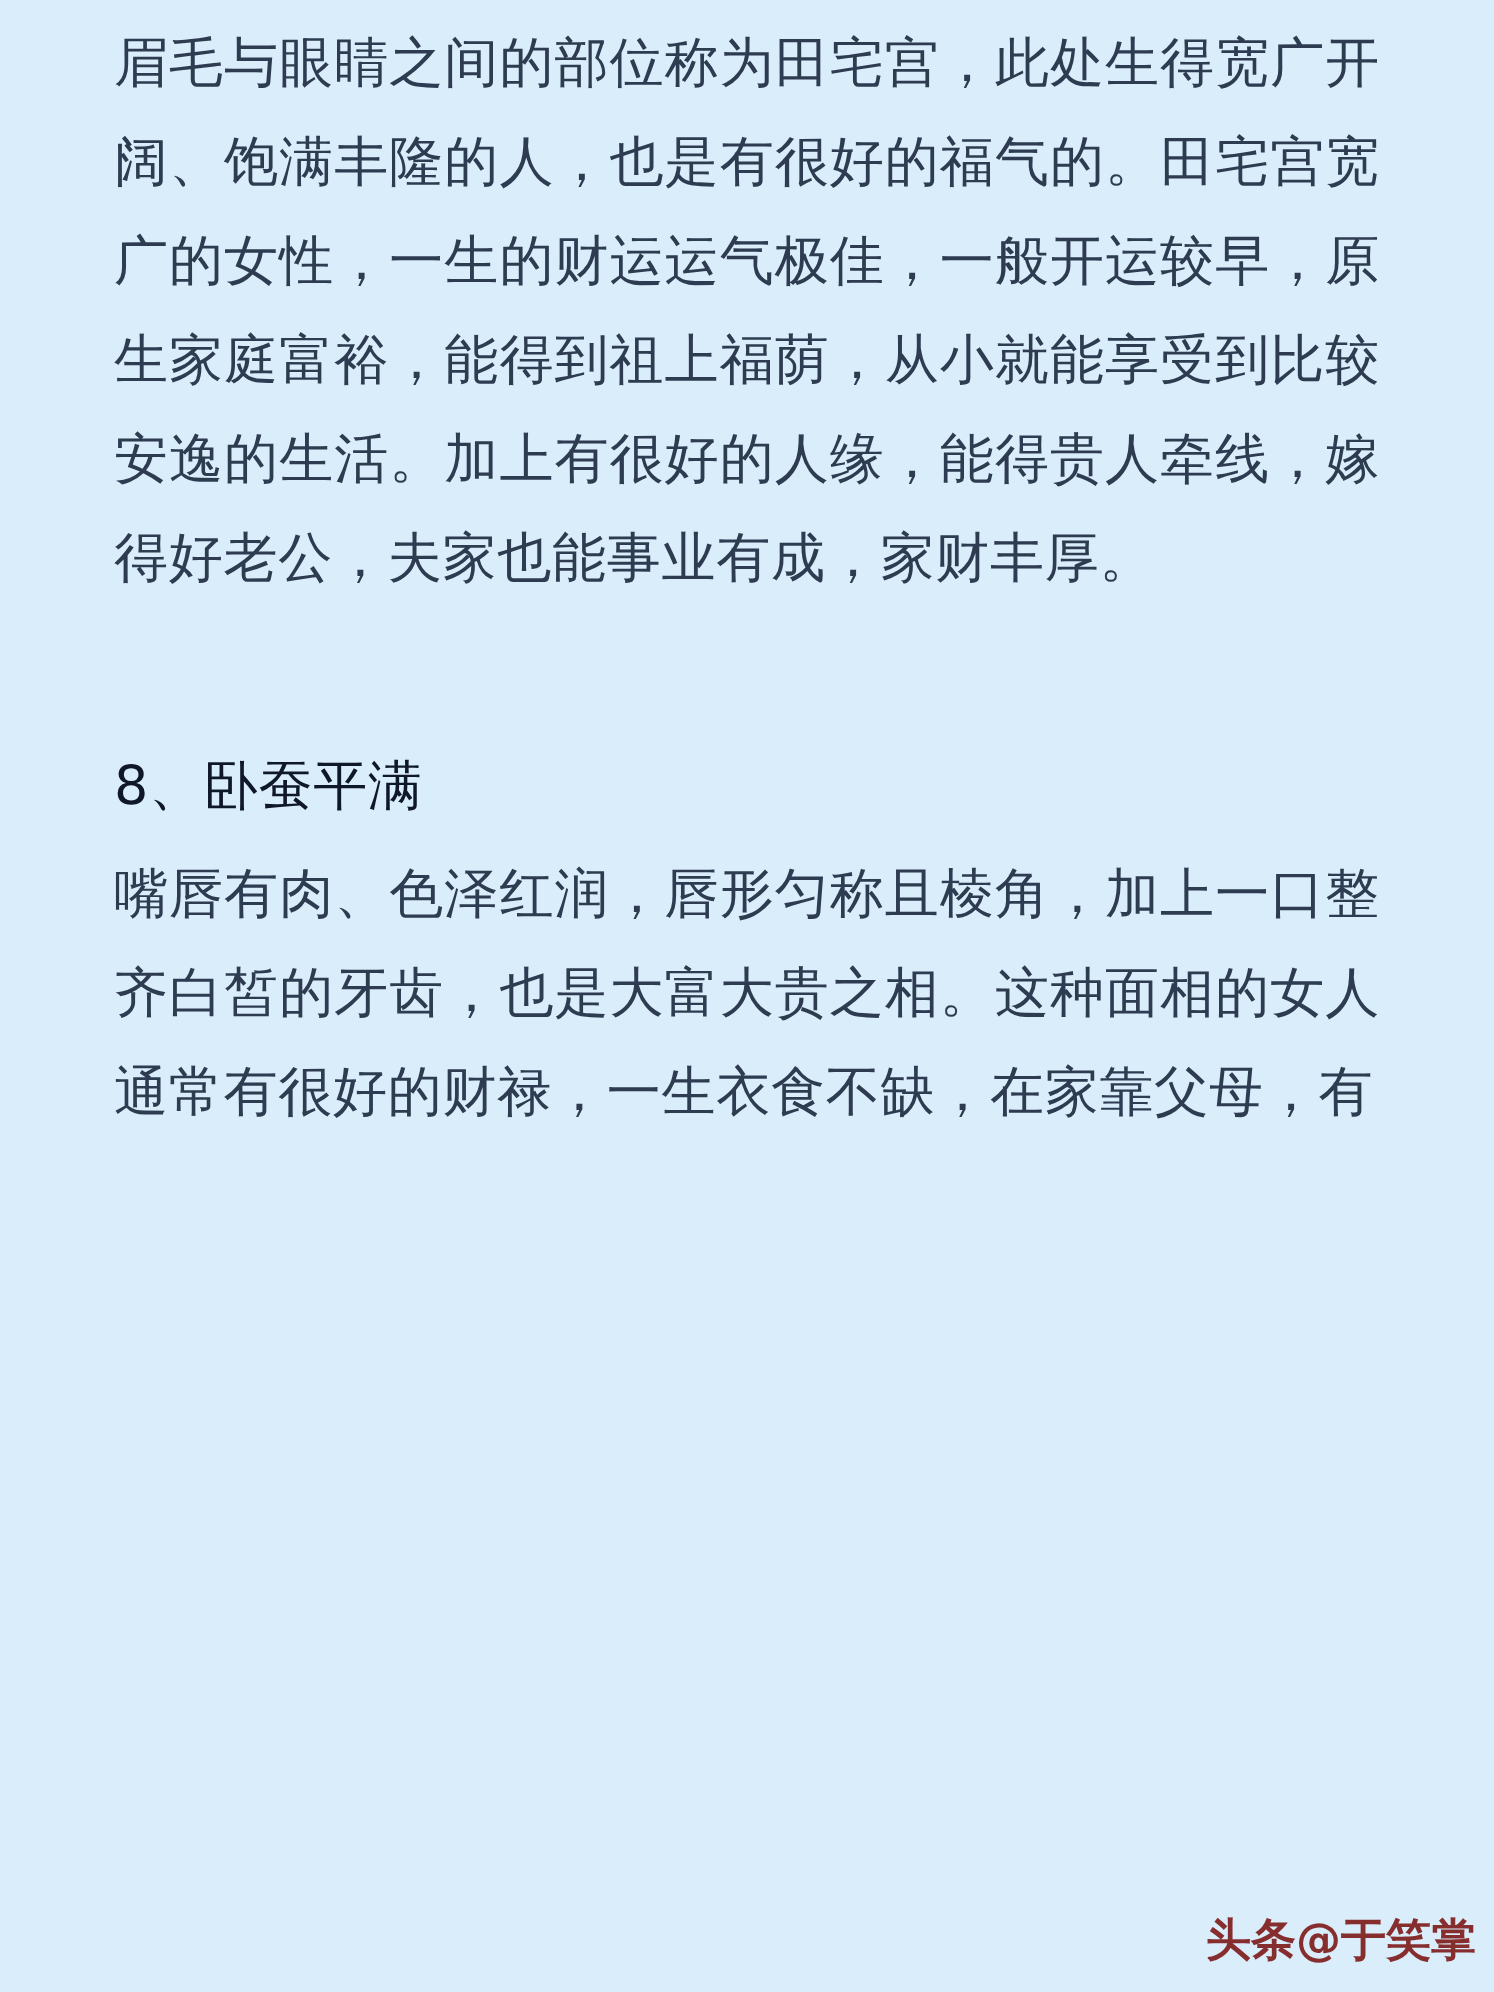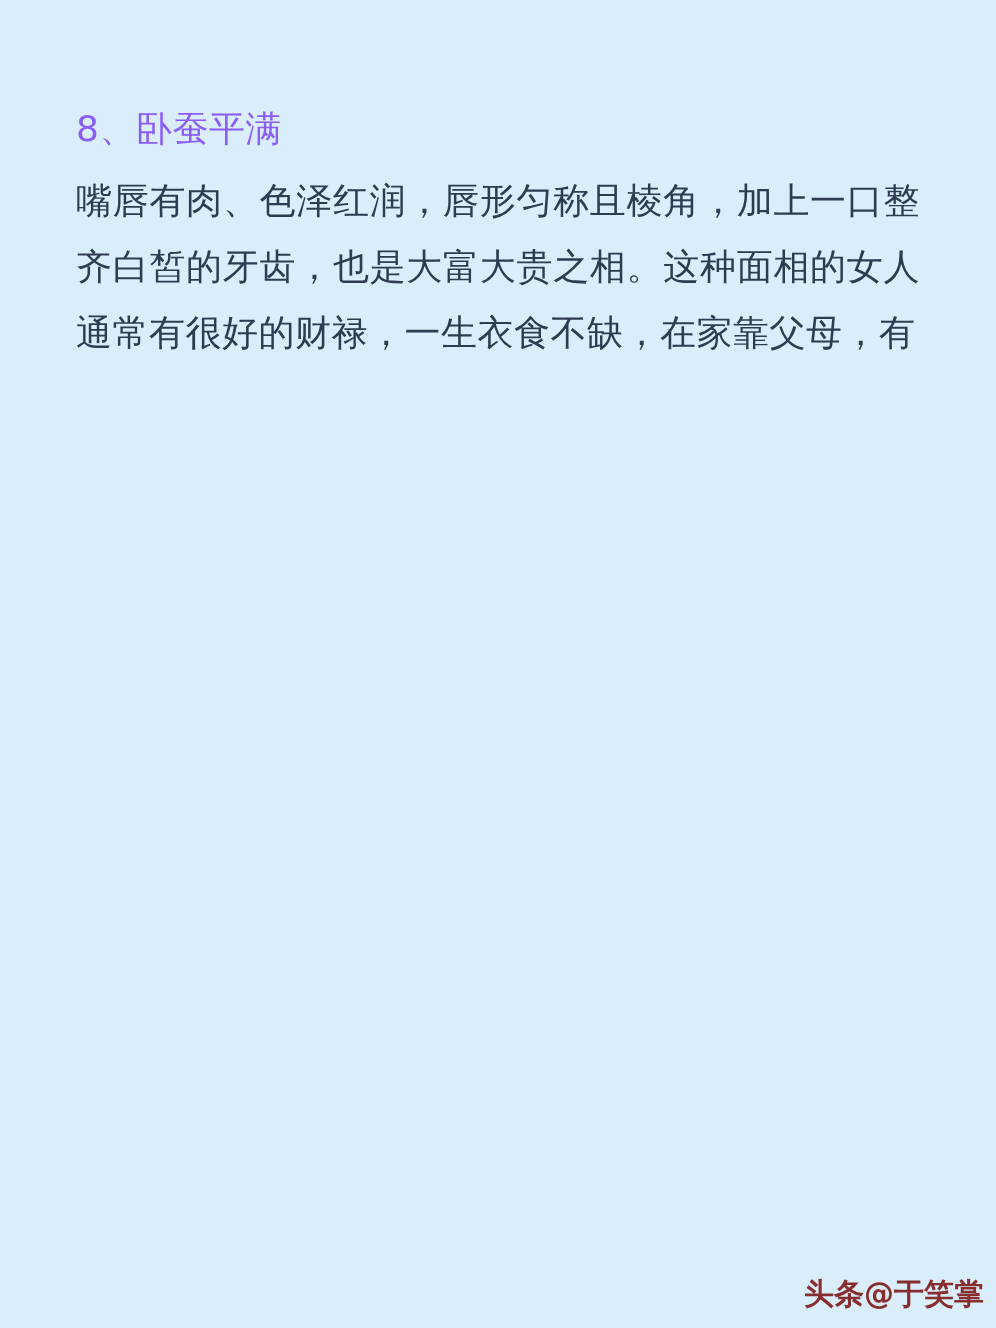--- a/index.html
+++ b/index.html
@@ -25,21 +25,21 @@
     text-align: justify;
     text-justify: inter-character;
     letter-spacing: 0.5px;
     word-break: break-all;
   }
   .heading {
     margin: 86px 0 6px 0;
     font-size: 36px;
     line-height: 66px;
     font-weight: normal;
-    color: #8b5cf6;
+    color: #0f172a;
     letter-spacing: 0.5px;
   }
   .watermark {
     position: absolute;
     right: 12px;
     bottom: 14px;
     font-size: 30px;
     line-height: 40px;
     font-weight: bold;
     color: #7f1d1d;
@@ -48,20 +48,21 @@
     white-space: nowrap;
     text-shadow: 0 0 1px rgba(218, 237, 250, 0.35);
   }
 </style>
 </head>
 <body>
 
 <div class="page">
   <div class="content">
 
+    <p class="para">眉毛与眼睛之间的部位称为田宅宫，此处生得宽广开阔、饱满丰隆的人，也是有很好的福气的。田宅宫宽广的女性，一生的财运运气极佳，一般开运较早，原生家庭富裕，能得到祖上福荫，从小就能享受到比较安逸的生活。加上有很好的人缘，能得贵人牵线，嫁得好老公，夫家也能事业有成，家财丰厚。</p>
 
     <h2 class="heading">8、卧蚕平满</h2>
 
 
 
     <p class="para">嘴唇有肉、色泽红润，唇形匀称且棱角，加上一口整齐白皙的牙齿，也是大富大贵之相。这种面相的女人通常有很好的财禄，一生衣食不缺，在家靠父母，有</p>
 
   </div>
 
   <div class="watermark">头条@于笑掌</div>

